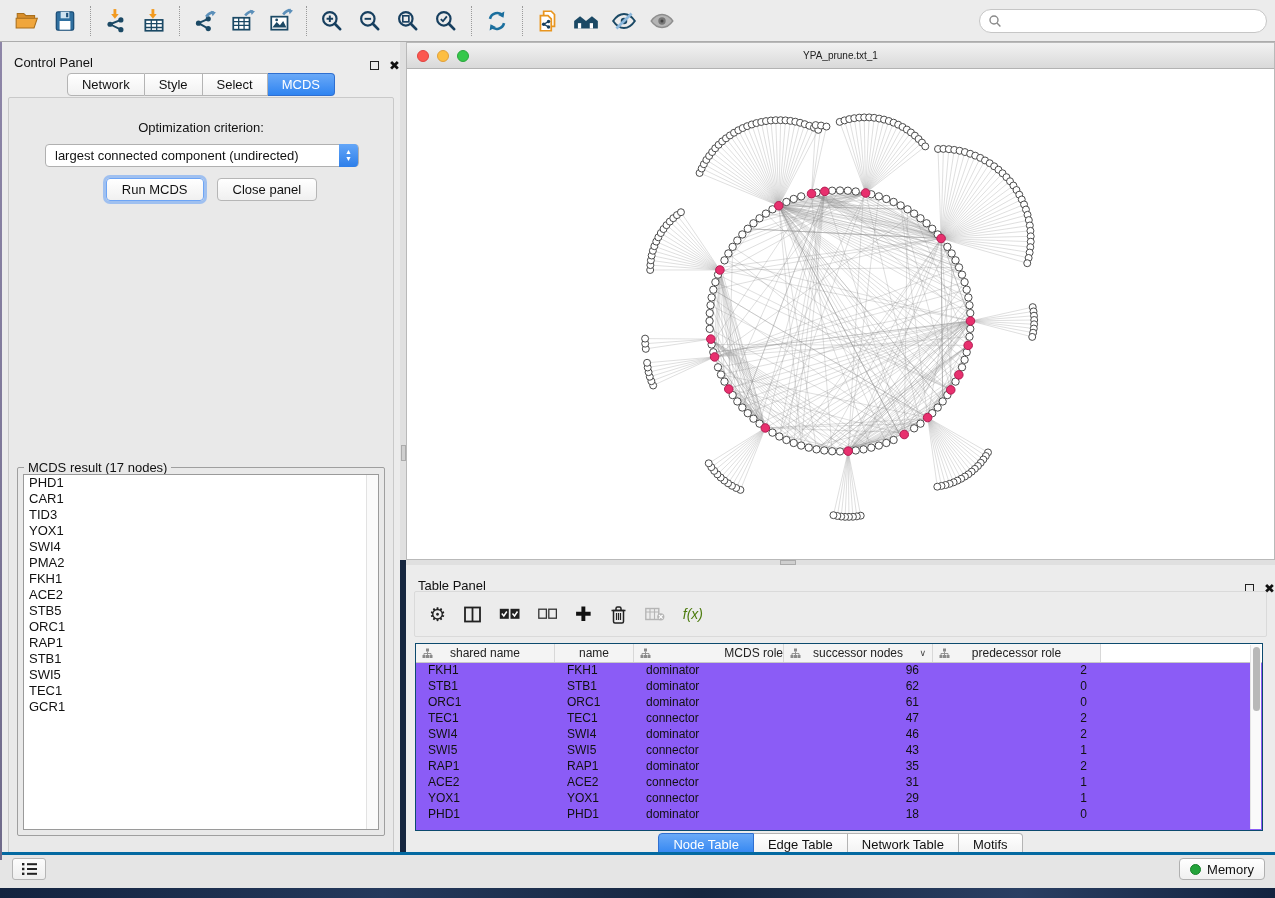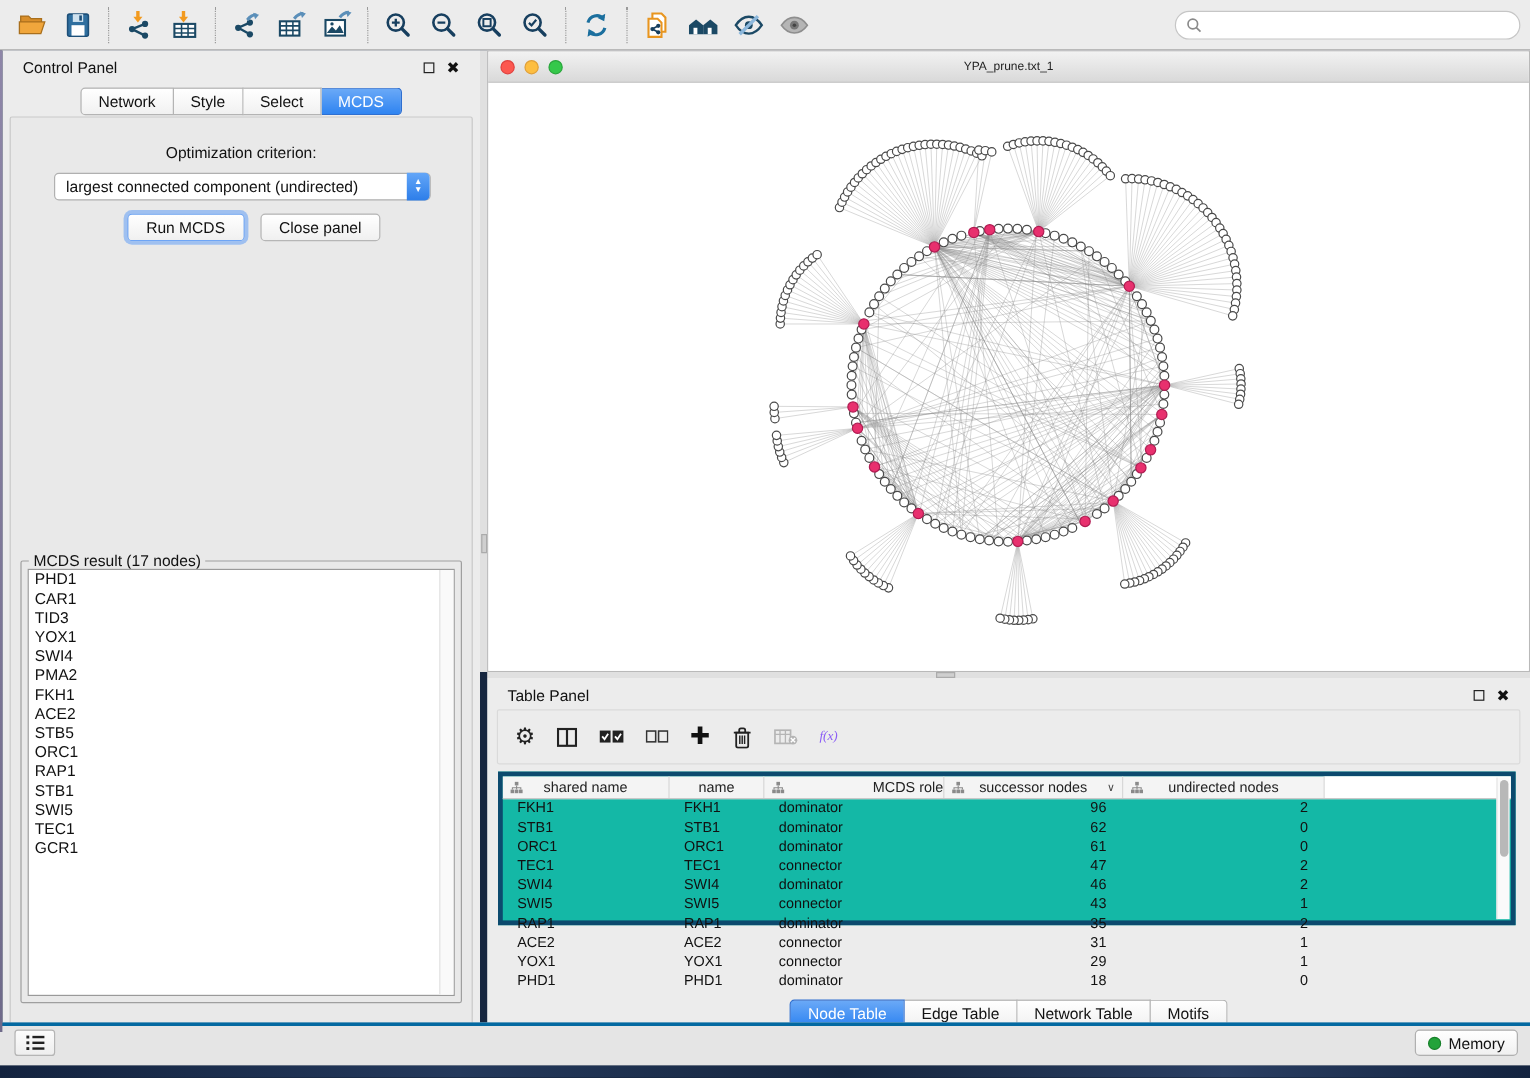--- a/index.html
+++ b/index.html
@@ -13,21 +13,21 @@
   .toolbar { position:absolute; left:0; top:0; width:1275px; height:42px; background:#ececec;
     border-bottom:1px solid #acacac; display:flex; align-items:center; padding:0 8px; }
   .tbtn { width:38px; height:36px; display:flex; align-items:center; justify-content:center; border-radius:4px; }
   .tsep { width:1px; height:30px; border-left:1px dotted #9a9a9a; margin:0 6px; }
   .searchbox { margin-left:auto; width:288px; height:24px; background:#fff; border:1px solid #c6c6c6;
     border-radius:12px; display:flex; align-items:center; padding:0 8px; }
   .searchbox input { border:none; outline:none; flex:1; font-size:12px; background:transparent; }
 
   
   .control-panel { position:absolute; left:2px; top:42px; width:398px; bottom:38px; background:#ececec; }
-  .panel-title { height:28px; display:flex; align-items:center; padding:0 17px; font-size:13px; color:#111; }
+  .panel-title { height:28px; display:flex; align-items:flex-end; padding:0 0; font-size:13px; color:#111;margin-left:12px; }
   .win-icons { margin-left:auto; display:flex; align-items:center; gap:10px; }
   .float-ic { width:9px; height:9px; border:1.6px solid #222; display:inline-block; }
   .close-ic { font-size:13px; font-weight:bold; color:#111; line-height:9px; }
   .seg-row { position:absolute; left:0; right:0; top:31px; display:flex; justify-content:center; z-index:2; }
   .seg-tab { font-size:13px; color:#111; background:linear-gradient(#ffffff,#f1f1f1); border:1px solid #b4b4b4;
     border-left:none; padding:3px 14px; cursor:default; }
   .seg-tab:first-child { border-left:1px solid #b4b4b4; border-radius:4px 0 0 4px; }
   .seg-tab:last-child { border-radius:0 4px 4px 0; }
   .seg-tab.selected { background:linear-gradient(#6aa9f7,#2f84f1); color:#fff; border-color:#2f6fd0; }
   .tab-content { position:absolute; left:6px; right:6px; top:55px; bottom:5px; background:#e9e9e9;
@@ -68,22 +68,22 @@
   .light.green { background:#35c84a; border:1px solid #2aa63c; }
   .net-title { position:absolute; left:0; right:0; text-align:center; font-size:10px; color:#222; }
   .net-canvas { position:absolute; left:0; right:0; top:26px; bottom:0; background:#fff; }
   .net-canvas svg { width:100%; height:100%; display:block; }
 
   
   .table-panel { position:absolute; left:406px; top:565px; right:0; bottom:38px; background:#ececec; }
   .tp-toolbar { position:absolute; left:8px; right:8px; top:26px; height:46px; background:#ececec;
     border:1px solid #dadada; border-radius:2px; display:flex; align-items:center; gap:18px; padding:0 14px; }
   .tp-ic { display:flex; align-items:center; justify-content:center; }
-  .fx { font-family:Liberation Serif, serif; font-style:italic; font-size:11px; color:#8b5cf6; }
-  .node-table { position:absolute; left:9px; right:12px; top:78px; height:128px; background:#14b8a6; border:4px solid #0c4a6e; }
+  .fx { font-family:Liberation Sans, sans-serif; font-style:italic; font-size:14px; color:#4d7c0f; }
+  .node-table { position:absolute; left:9px; right:12px; top:78px; height:188px; background:#8b5cf6; border:1px solid #0c4a6e; }
   .nt-header { display:flex; height:19px; background:#f4f4f4; border-bottom:1px solid #c8c8c8; }
   .th { position:relative; display:flex; align-items:center; justify-content:center; font-size:12px; color:#222;
     border-right:1px solid #d8d8d8; flex:0 0 auto; }
   .th .ns { position:absolute; left:6px; top:4px; }
   .th .sort { position:absolute; right:6px; font-size:9px; color:#444; }
   .th.filler { flex:1 1 auto; border-right:none; background:#fff; }
   .nt-body { position:relative; }
   .tr { display:flex; height:16px; }
   .td { font-size:12px; color:#111; padding-left:12px; flex:0 0 auto; white-space:nowrap; overflow:hidden; }
   .td.num { text-align:right; padding-left:0; padding-right:14px; }
@@ -1112,21 +1112,21 @@
           <span class="sort">∨</span>
         </div>
         <div class="th" style="width: 168px;">
           <span class="ns"><svg width="11" height="11" viewBox="0 0 11 11">
               <rect x="4" y="0.5" width="3" height="3" fill="#8a8a8a"></rect>
               <rect x="0.5" y="7" width="3" height="3" fill="#8a8a8a"></rect>
               <rect x="4" y="7" width="3" height="3" fill="#8a8a8a"></rect>
               <rect x="7.5" y="7" width="3" height="3" fill="#8a8a8a"></rect>
               <path d="M5.5 3.5v2M2 7V5.5h7V7M5.5 5.5V7" stroke="#8a8a8a" fill="none" stroke-width="0.9"></path>
             </svg></span>
-          <span>undirected nodes</span>
+          <span>predecessor role</span>
         </div>
         <div class="th filler"></div>
       </div>
     <div class="nt-body" id="nt-body">
         <div class="tr">
           <div class="td" style="width: 139px;">FKH1</div>
           <div class="td" style="width: 79px;">FKH1</div>
           <div class="td" style="width: 150px;">dominator</div>
           <div class="td num" style="width: 149px;">96</div>
           <div class="td num" style="width: 168px;">2</div>

